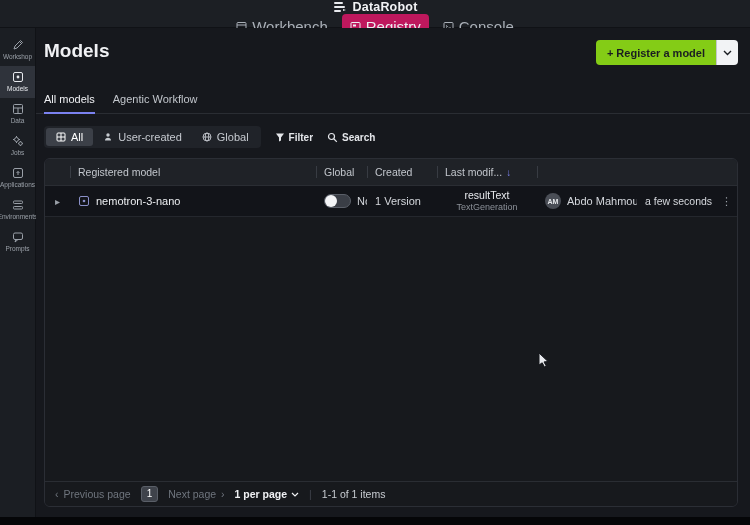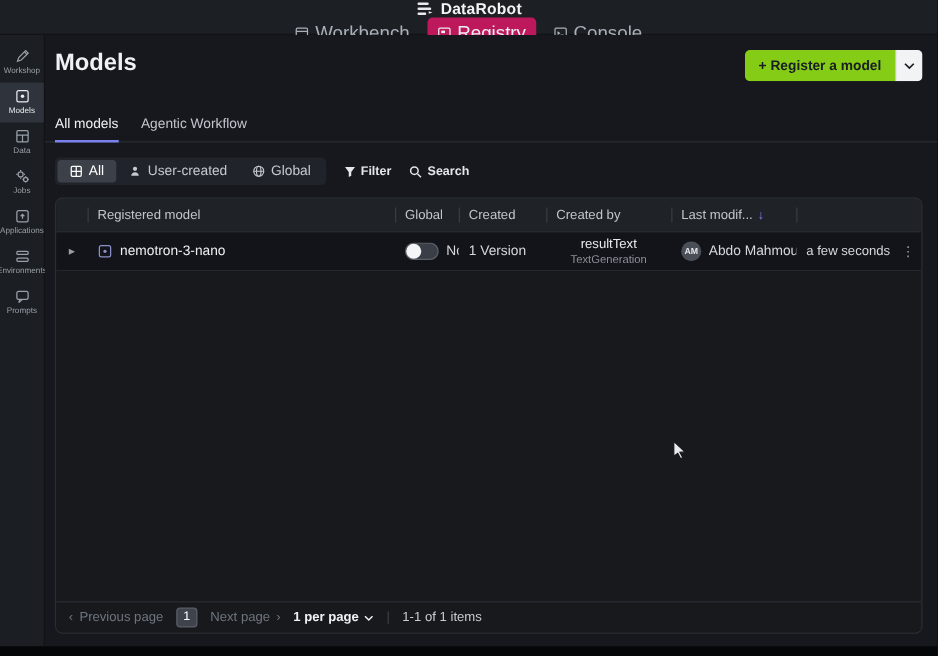--- a/index.html
+++ b/index.html
@@ -349,21 +349,20 @@
       <span>Search</span>
     </div>
   </div>
 
   <div class="panel">
     <div class="tgrid thead">
       <div class="th"></div>
       <div class="th sep">Registered model</div>
       <div class="th sep">Global</div>
       <div class="th sep">Created</div>
-      <div class="th sep">Created by</div>
       <div class="th sep">
         <span>Last modif...</span>
         <span class="sort-icon">↓</span>
       </div>
       <div class="th sep"></div>
     </div>
 
     <div class="tgrid trow">
       <div class="td">
         <span class="expand-icon">▸</span>

